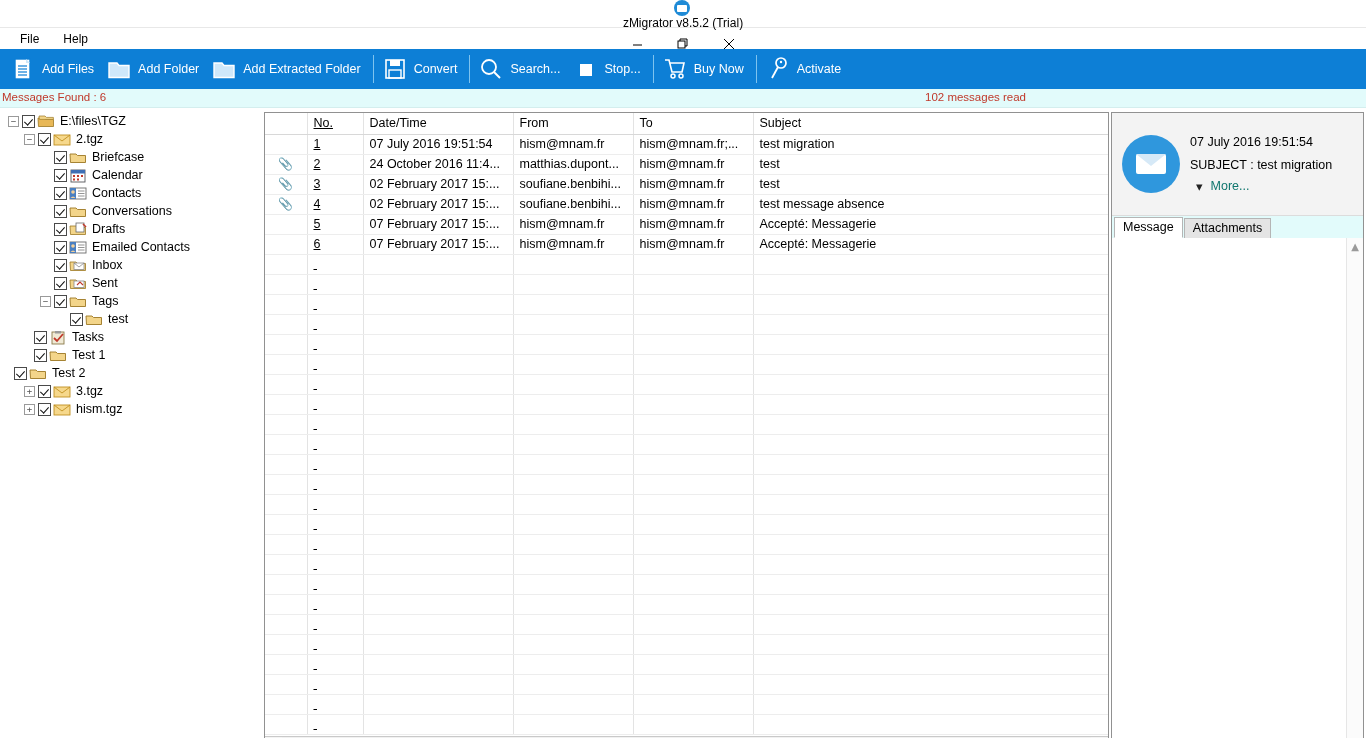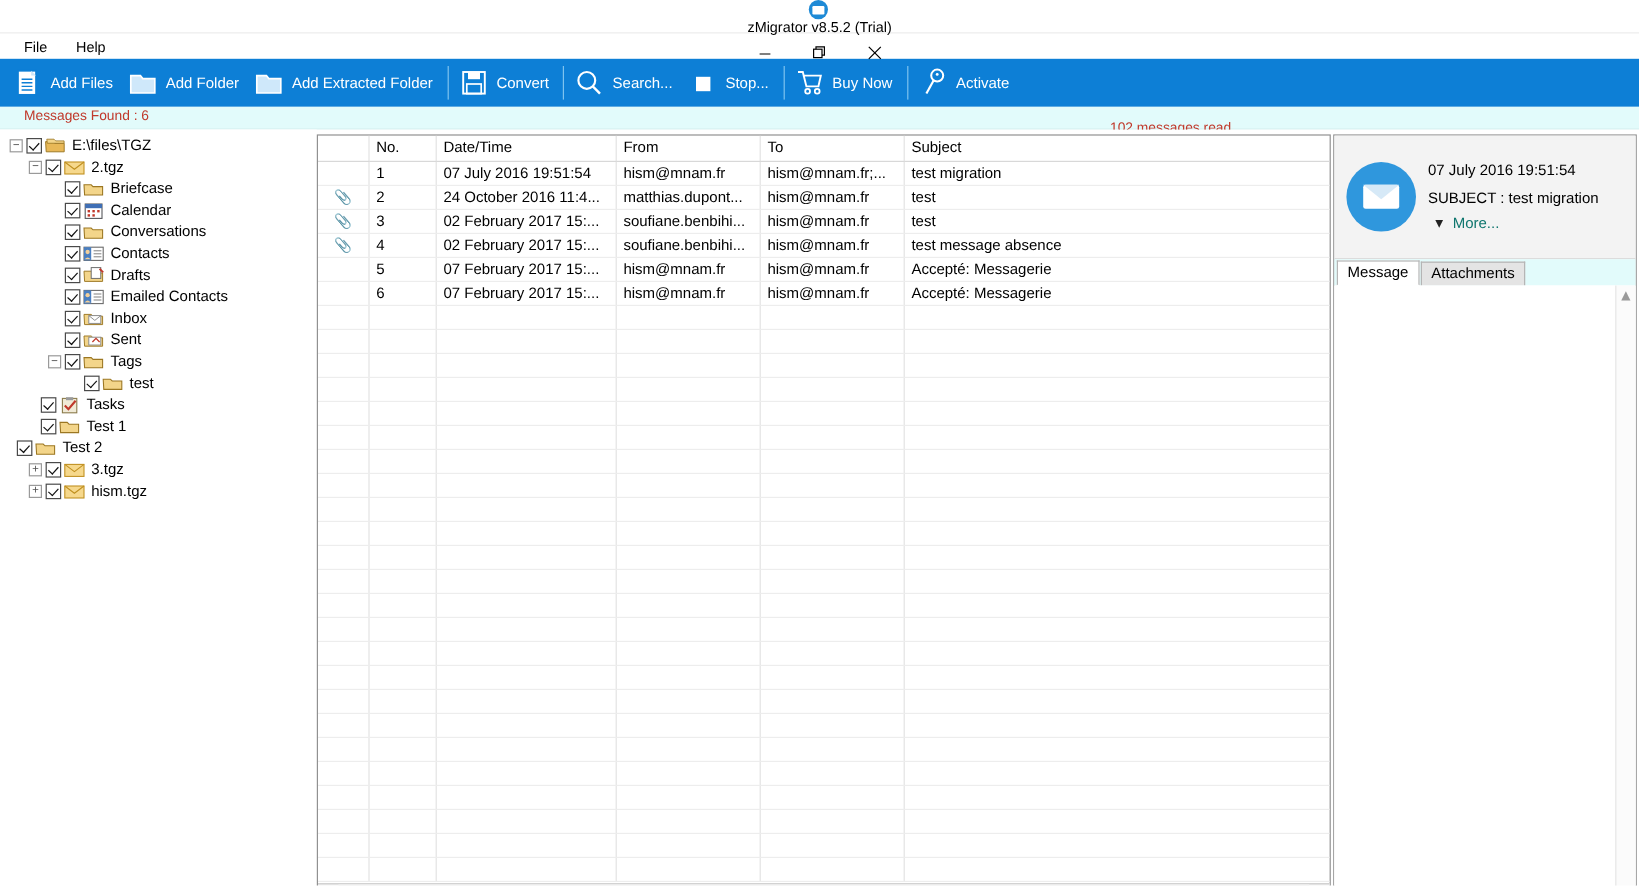--- a/index.html
+++ b/index.html
@@ -57,25 +57,25 @@
     width: 1px; height: 28px; background: #7ec3ef; margin: 0 4px;
     flex: none;
   }
 
   
   .statusbar {
     height: 19px; background: #e2fbfb; position: relative;
     border-bottom: 1px solid #d4eeee;
   }
   .sb-left {
-    position: absolute; left: 20px; top: 2px;
+    position: absolute; left: 2px; top: 2px;
     font-size: 11.5px; color: #c0392b;
   }
   .sb-right {
-    position: absolute; left: 925px; top: 12px;
+    position: absolute; left: 925px; top: 2px;
     font-size: 11.5px; color: #c0392b;
   }
 
   
   .workspace {
     height: 651px; display: flex; background: #ffffff;
     padding: 0; position: relative;
   }
 
   
@@ -117,21 +117,21 @@
   table.msgs { width: 100%; border-collapse: collapse; table-layout: fixed; }
   table.msgs th, table.msgs td {
     font-size: 12.5px; font-weight: normal; text-align: left;
     color: #000; height: 20px; padding: 0 0 0 6px;
     border-right: 1px solid #e3e3e3;
     border-bottom: 1px solid #ededed;
     white-space: nowrap; overflow: hidden;
   }
   table.msgs th { height: 21px; border-bottom: 1px solid #d8d8d8; }
   .c-clip  { width: 42px;  padding-left: 0 !important; text-align: center !important; }
-  .c-no    { width: 56px; }
+  .c-no    { width: 56px; text-decoration: underline; }
   .c-date  { width: 150px; }
   .c-from  { width: 120px; }
   .c-to    { width: 120px; }
   .c-subj  { width: 357px; border-right: none !important; }
   .clip { font-size: 12px; color: #4a5568; font-family: "DejaVu Sans", sans-serif; }
 
   .hscroll {
     height: 18px; background: #f4f4f4; border-top: 1px solid #c9c9c9;
     display: flex; align-items: center; flex: none;
   }
@@ -370,39 +370,39 @@
               <rect x="4" y="10.5" width="2" height="2"></rect>
               <rect x="8" y="10.5" width="2" height="2"></rect>
             </g>
           </svg></span>
         <span class="tlabel">Calendar</span>
       </div>
       <div class="tnode" style="padding-left: 40px;">
         <span class="texp none"></span>
         <span class="tcheck"></span>
         <span class="tico"><svg width="18" height="15" viewBox="0 0 18 15">
-            <path d="M1 4 h6 l1.5 1.5 h8 v7 h-15 z" fill="#f3d58a" stroke="#9c7722" stroke-width=".9"></path>
-          </svg></span>
-        <span class="tlabel">Conversations</span>
-      </div>
-      <div class="tnode" style="padding-left: 40px;">
-        <span class="texp none"></span>
-        <span class="tcheck"></span>
-        <span class="tico"><svg width="18" height="15" viewBox="0 0 18 15">
             <rect x="1" y="2" width="16" height="11" fill="#fff" stroke="#6a6a6a" stroke-width=".9"></rect>
             <rect x="1" y="2" width="6" height="11" fill="#4a7fc1"></rect>
             <circle cx="4" cy="6" r="1.8" fill="#f2cf9a"></circle>
             <path d="M1.5 12 q2.5 -3 5 0" fill="#f2cf9a"></path>
             <g stroke="#7a7a7a" stroke-width=".8">
               <line x1="9" y1="5" x2="15.5" y2="5"></line>
               <line x1="9" y1="7.5" x2="15.5" y2="7.5"></line>
               <line x1="9" y1="10" x2="15.5" y2="10"></line>
             </g>
           </svg></span>
         <span class="tlabel">Contacts</span>
+      </div>
+      <div class="tnode" style="padding-left: 40px;">
+        <span class="texp none"></span>
+        <span class="tcheck"></span>
+        <span class="tico"><svg width="18" height="15" viewBox="0 0 18 15">
+            <path d="M1 4 h6 l1.5 1.5 h8 v7 h-15 z" fill="#f3d58a" stroke="#9c7722" stroke-width=".9"></path>
+          </svg></span>
+        <span class="tlabel">Conversations</span>
       </div>
       <div class="tnode" style="padding-left: 40px;">
         <span class="texp none"></span>
         <span class="tcheck"></span>
         <span class="tico"><svg width="18" height="15" viewBox="0 0 18 15">
             <path d="M1 4 h6 l1.5 1.5 h8 v7 h-15 z" fill="#f3d58a" stroke="#9c7722" stroke-width=".8"></path>
             <rect x="7" y="1" width="8" height="9" fill="#fff" stroke="#6a6a6a" stroke-width=".8"></rect>
             <line x1="14" y1="2" x2="17" y2="5" stroke="#c0392b" stroke-width="1.6"></line>
           </svg></span>
         <span class="tlabel">Drafts</span>

